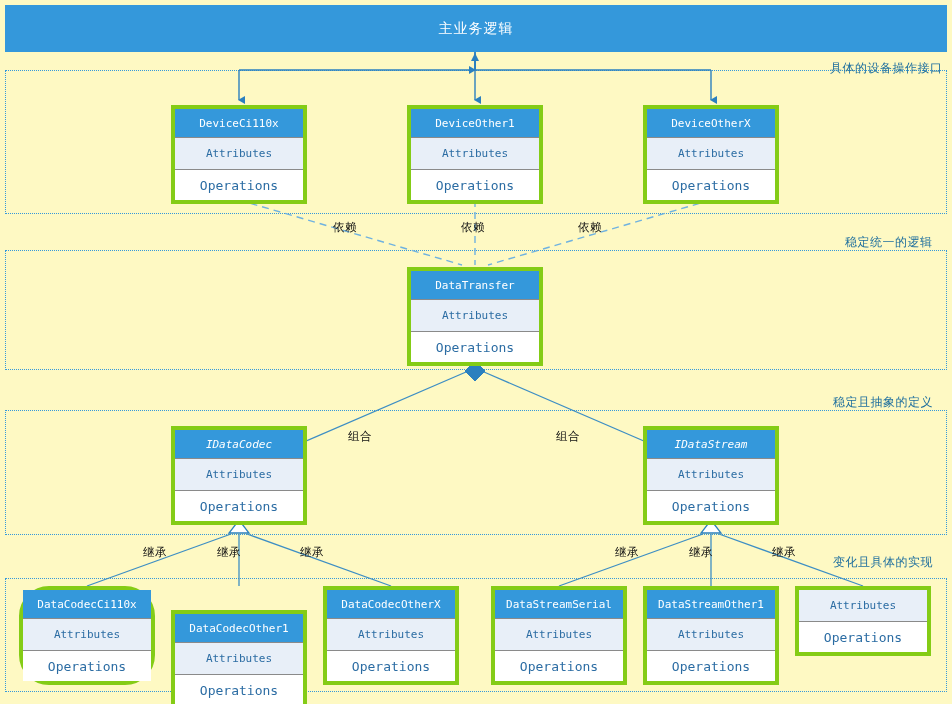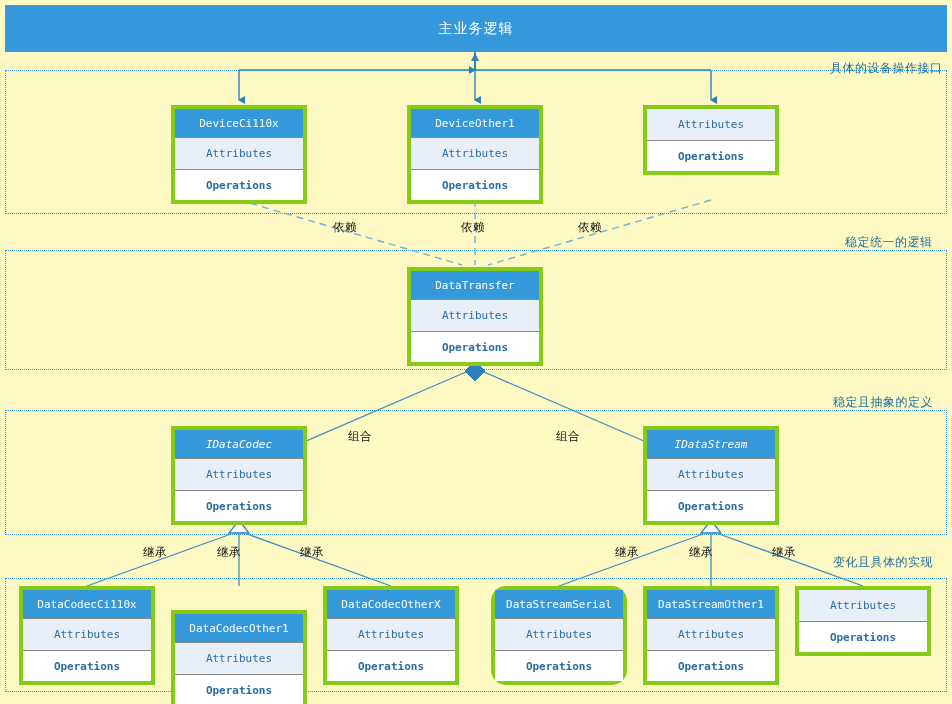--- a/index.html
+++ b/index.html
@@ -82,26 +82,25 @@
     align-items: center;
     justify-content: center;
     border-bottom: 1px solid #8a8a8a;
     box-sizing: border-box;
   }
   .uml .ops {
     height: 30px;
     background: #ffffff;
     color: #2b6ca3;
     font-family: "DejaVu Sans Mono", monospace;
-    font-size: 11px;
-    display: flex;
-    align-items: center;
-    justify-content: center;
-    box-sizing: border-box;
-    font-weight: bold;
+    font-size: 13px;
+    display: flex;
+    align-items: center;
+    justify-content: center;
+    box-sizing: border-box;
   }
   
   .edge-label {
     position: absolute;
     font-size: 11.5px;
     color: #111111;
     background: transparent;
     white-space: nowrap;
     z-index: 6;
     letter-spacing: 0.5px;
@@ -185,20 +184,21 @@
     <div class="ops">Operations</div>
   </div>
 
   <div class="uml" style="left:407px; top:105px;">
     <div class="head">DeviceOther1</div>
     <div class="attrs">Attributes</div>
     <div class="ops">Operations</div>
   </div>
 
   <div class="uml" style="left:643px; top:105px;">
+    <div class="head">DeviceOtherX</div>
     <div class="attrs">Attributes</div>
     <div class="ops">Operations</div>
   </div>
 
   <div class="edge-label" style="left:333px; top:220px;">依赖</div>
   <div class="edge-label" style="left:461px; top:220px;">依赖</div>
   <div class="edge-label" style="left:578px; top:220px;">依赖</div>
 
   <div class="zone" style="left:5px; top:250px; width:942px; height:120px;"></div>
   <div class="zone-label" style="left:845px; top:234px;">稳定统一的逻辑</div>
@@ -230,39 +230,39 @@
   <div class="edge-label" style="left:143px; top:545px;">继承</div>
   <div class="edge-label" style="left:217px; top:545px;">继承</div>
   <div class="edge-label" style="left:300px; top:545px;">继承</div>
   <div class="edge-label" style="left:615px; top:545px;">继承</div>
   <div class="edge-label" style="left:689px; top:545px;">继承</div>
   <div class="edge-label" style="left:772px; top:545px;">继承</div>
 
   <div class="zone" style="left:5px; top:578px; width:942px; height:114px;"></div>
   <div class="zone-label" style="left:833px; top:554px;">变化且具体的实现</div>
 
-  <div class="uml" style="left:19px; top:586px;">
+  <div class="uml" style="left:19px; top:586px;border-radius:30px;">
     <div class="head">DataCodecCi110x</div>
     <div class="attrs">Attributes</div>
     <div class="ops">Operations</div>
   </div>
 
   <div class="uml" style="left:171px; top:586px;margin-top:24px;">
     <div class="head">DataCodecOther1</div>
     <div class="attrs">Attributes</div>
     <div class="ops">Operations</div>
   </div>
 
   <div class="uml" style="left:323px; top:586px;">
     <div class="head">DataCodecOtherX</div>
     <div class="attrs">Attributes</div>
     <div class="ops">Operations</div>
   </div>
 
-  <div class="uml" style="left:491px; top:586px;border-radius:15px;">
+  <div class="uml" style="left:491px; top:586px;">
     <div class="head">DataStreamSerial</div>
     <div class="attrs">Attributes</div>
     <div class="ops">Operations</div>
   </div>
 
   <div class="uml" style="left:643px; top:586px;">
     <div class="head">DataStreamOther1</div>
     <div class="attrs">Attributes</div>
     <div class="ops">Operations</div>
   </div>

